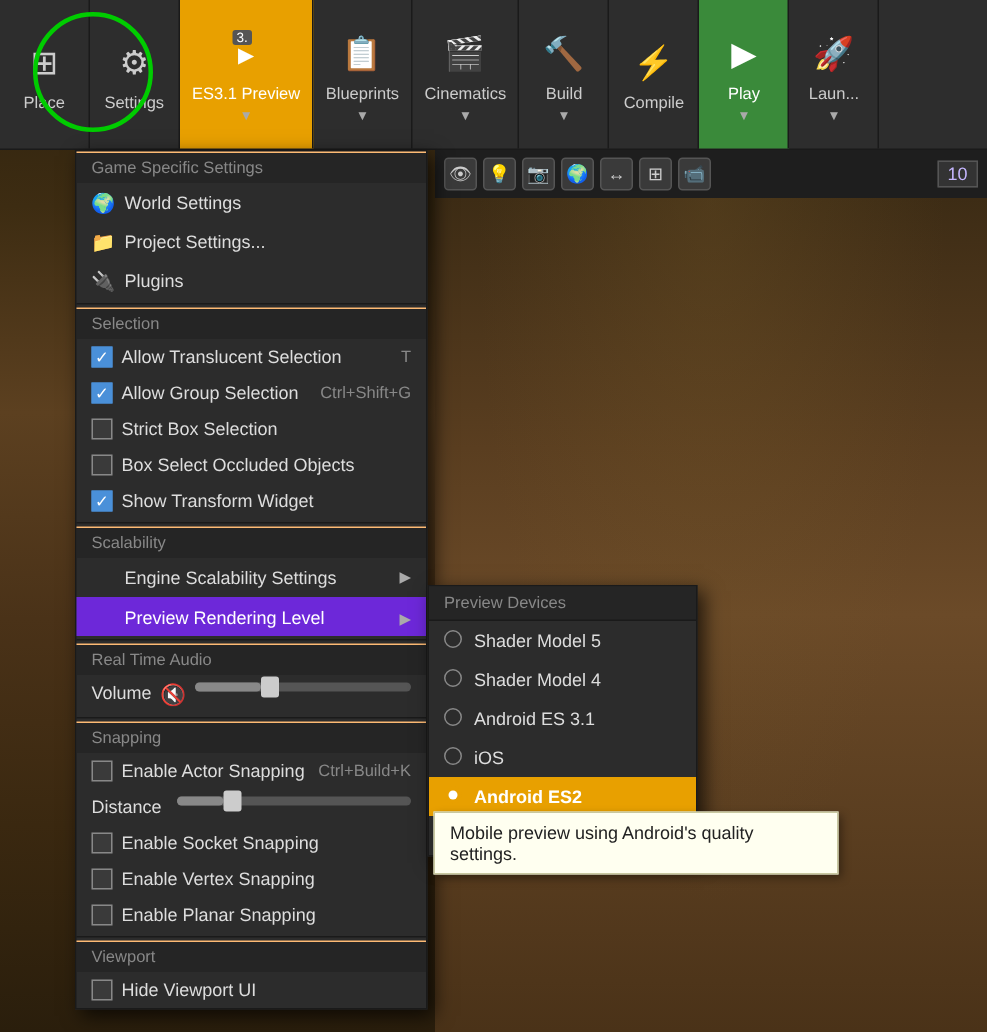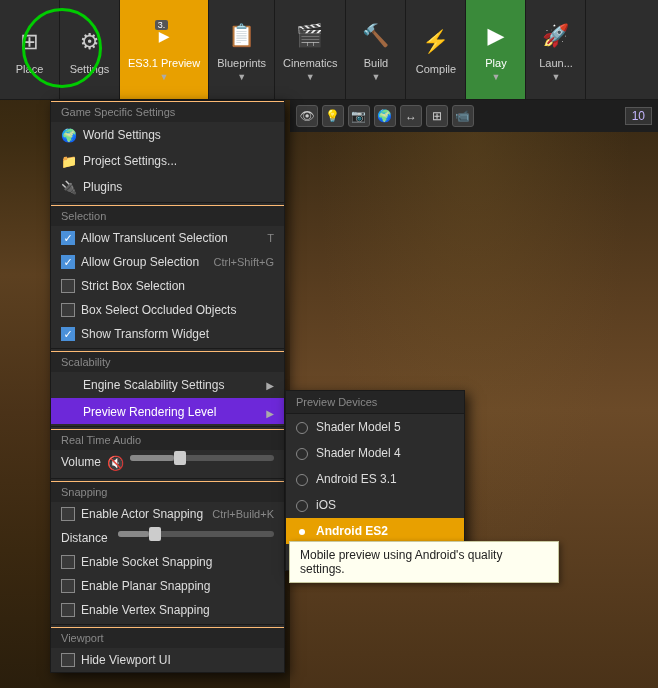--- a/index.html
+++ b/index.html
@@ -200,21 +200,21 @@
     }
     .submenu-title {
       padding: 5px 10px;
       font-size: 11px;
       color: #888;
       background: #252525;
       border-bottom: 1px solid #1a1a1a;
     }
     .submenu-item {
       display: flex;
-      align-items: flex-end;
+      align-items: flex-start;
       padding: 6px 10px;
       cursor: pointer;
       font-size: 12px;
       color: #ddd;
       gap: 8px;
     }
     .submenu-item.selected { color: #fff; font-weight: bold; }
     .radio-dot {
       width: 12px; height: 12px;
       border-radius: 50%;
@@ -424,25 +424,25 @@
       <div class="slider-fill" style="width:20%"></div>
       <div class="slider-thumb" style="left:20%"></div>
     </div>
   </div>
   <div class="checkbox-item">
     <div class="cb"></div>
     <span class="item-label">Enable Socket Snapping</span>
   </div>
   <div class="checkbox-item">
     <div class="cb"></div>
+    <span class="item-label">Enable Vertex Snapping</span>
+  </div>
+  <div class="checkbox-item">
+    <div class="cb"></div>
     <span class="item-label">Enable Planar Snapping</span>
-  </div>
-  <div class="checkbox-item">
-    <div class="cb"></div>
-    <span class="item-label">Enable Vertex Snapping</span>
   </div>
 
   <div class="menu-divider"></div>
 
   <div class="menu-section-header">Viewport</div>
   <div class="checkbox-item">
     <div class="cb"></div>
     <span class="item-label">Hide Viewport UI</span>
   </div>
 

